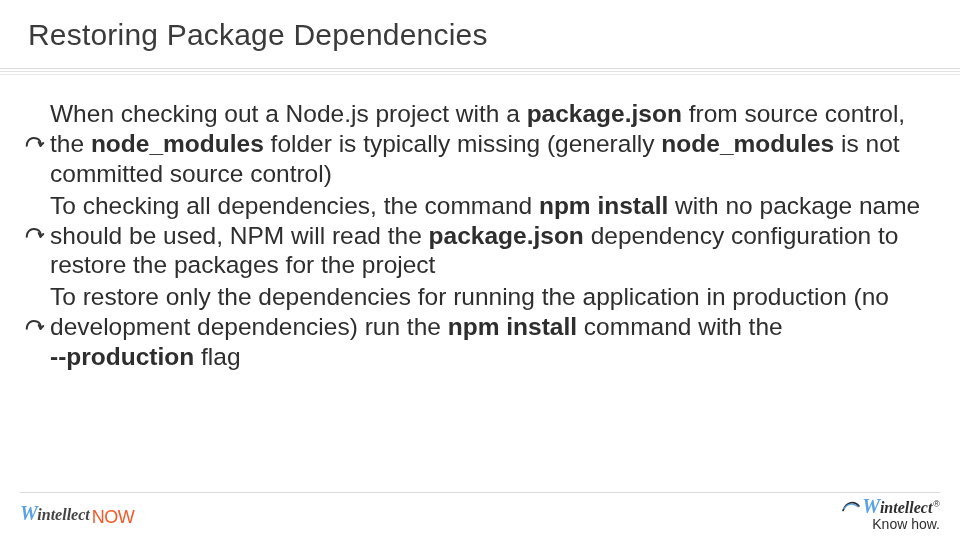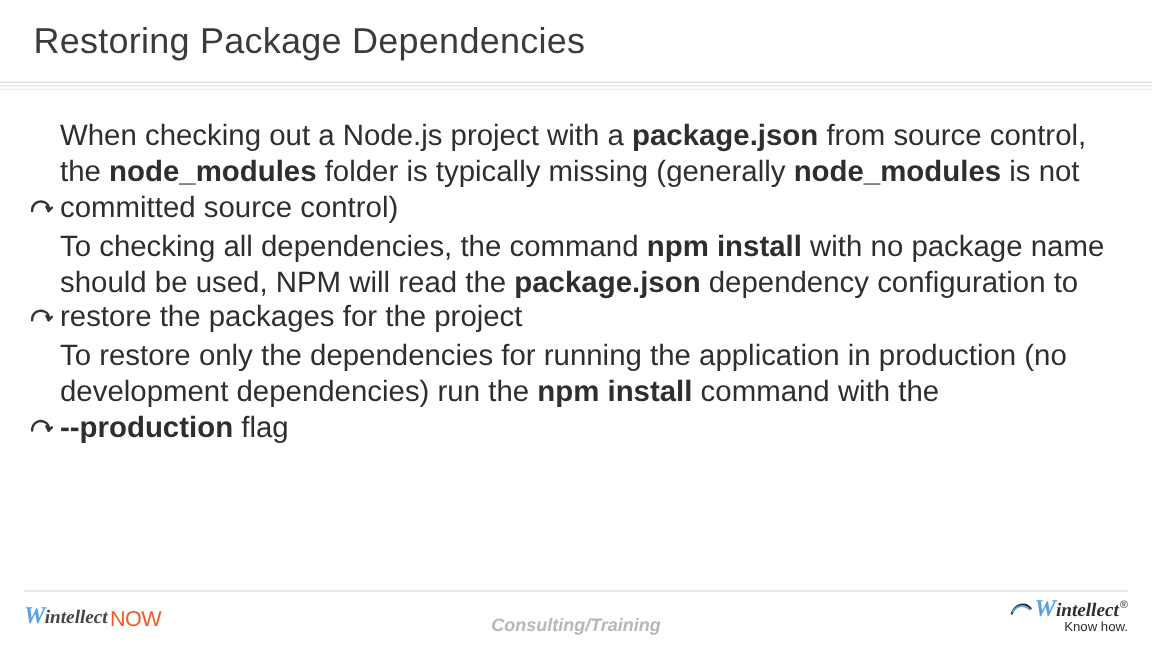--- a/index.html
+++ b/index.html
@@ -27,21 +27,21 @@
     background: #d9d9d9;
   }
   .rule-group .line + .line { margin-top: 2px; }
   .rule-group .line:nth-child(2) { background: #e3e3e3; }
   .rule-group .line:nth-child(3) { background: #ececec; }
   .content {
     padding: 24px 20px 0 24px;
   }
   .bullet-item {
     display: flex;
-    align-items: flex-end;
+    align-items: center;
     margin-bottom: 2px;
   }
   .bullet-icon {
     flex: 0 0 auto;
     width: 26px;
     height: 30px;
     display: flex;
     align-items: center;
     justify-content: flex-start;
     color: #333;
@@ -136,21 +136,21 @@
     font-weight: 700;
   }
   .logo-right .reg {
     font-size: 9px;
     color: #2e2e2e;
     position: relative;
     top: -6px;
     margin-left: 1px;
   }
   .logo-right .tagline {
-    font-size: 11px;
+    font-size: 14px;
     color: #2e2e2e;
     margin-top: 1px;
     font-family: Arial, sans-serif;
   }
   .swoosh {
     width: 18px; height: 14px;
     margin-right: 2px;
     align-self: center;
   }
 </style>
@@ -206,21 +206,20 @@
 
 </div>
 
 <div class="footer">
   <div class="footer-sep"></div>
   <div class="logo-left">
     <span class="w">W</span>
       <span class="intellect">intellect</span>
     <span class="now">NOW</span>
   </div>
-  <div class="footer-center">Consulting/Training</div>
   <div class="logo-right">
     <div class="top">
       <svg class="swoosh" viewBox="0 0 20 16">
           <path d="M1 13 C 5 3, 14 2, 19 8" fill="none" stroke="#2e2e2e" stroke-width="2" stroke-linecap="round"></path>
           <path d="M2 11 C 6 5, 13 4, 18 9" fill="none" stroke="#5aa3e0" stroke-width="1.6" stroke-linecap="round"></path>
         </svg>
       <span class="w2">W</span>
         <span class="intellect2">intellect</span>
         <span class="reg">®</span>
     </div>

